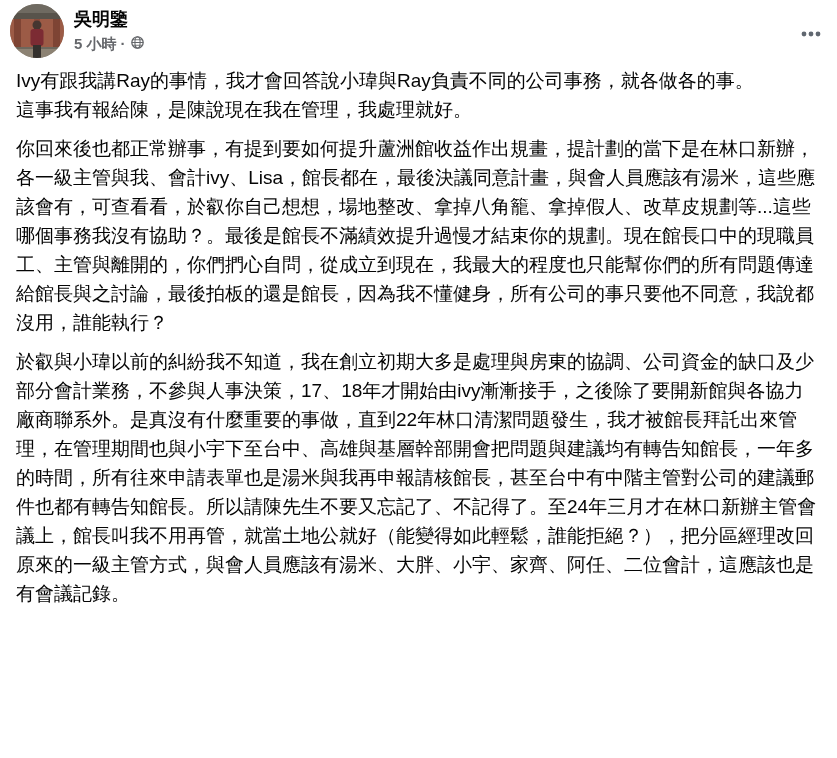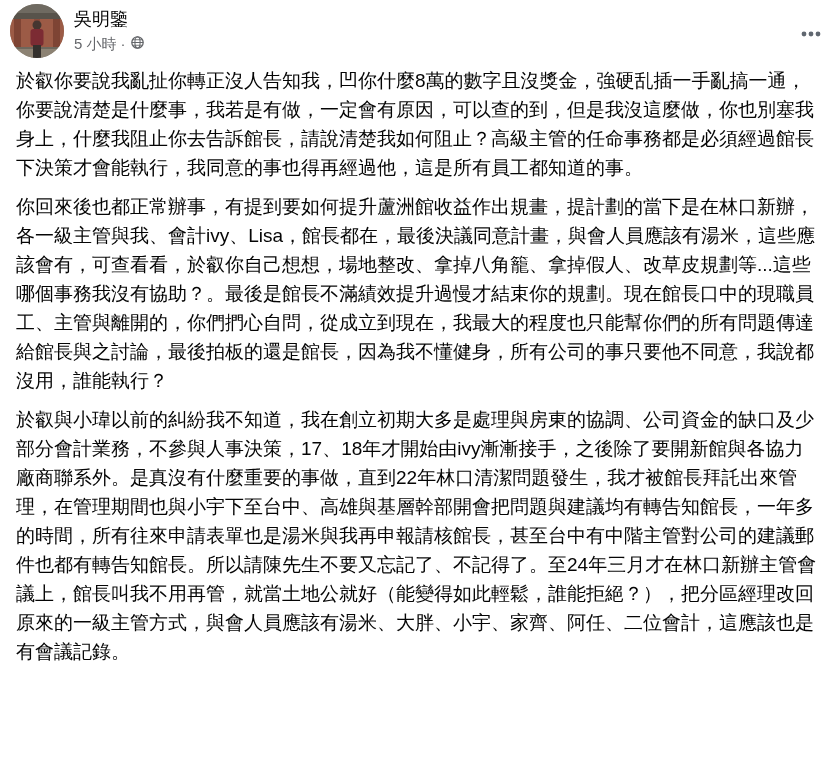--- a/index.html
+++ b/index.html
@@ -25,33 +25,34 @@
     cursor: pointer;
   }
   .header-info {
     margin-left: 10px;
     padding-top: 3px;
     display: flex;
     flex-direction: column;
   }
   .author-name {
     font-size: 18px;
-    font-weight: 400;
+    font-weight: 700;
     color: #050505;
     line-height: 24px;
     cursor: pointer;
   }
   .meta-row {
     display: flex;
     align-items: center;
     gap: 4px;
     margin-top: 3px;
     font-size: 15px;
     color: #65676B;
     line-height: 19px;
+    font-weight: bold;
   }
   .meta-dot { color: #65676B; }
   .globe-icon { display: inline-block; margin-left: 1px; }
   .more-button {
     margin-left: auto;
     margin-top: 18px;
     width: 36px; height: 24px;
     display: flex;
     align-items: center;
     justify-content: flex-end;
@@ -117,19 +118,20 @@
     <button class="more-button" aria-label="more options">
       <svg width="20" height="6" viewBox="0 0 20 6">
         <circle cx="3" cy="3" r="2.4" fill="#606770"></circle>
         <circle cx="10" cy="3" r="2.4" fill="#606770"></circle>
         <circle cx="17" cy="3" r="2.4" fill="#606770"></circle>
       </svg>
     </button>
   </div>
 
   <div class="post-body">
-    <p>於叡你要說我亂扯你轉正沒人告知我，凹你什麼8萬的數字且沒獎金，強硬乱插一手亂搞一通，你要說清楚是什麼事，我若是有做，一定會有原因，可以查的到，但是我沒這麼做，你也別塞我身上，什麼我阻止你去告訴館長，請說清楚我如何阻止？高級主管的任命事務都是必須經過館長下決策才會能執行，我同意的事也得再經過他，這是所有員工都知道的事。</p>
+    <p>Ivy有跟我講Ray的事情，我才會回答說小瑋與Ray負責不同的公司事務，就各做各的事。
+這事我有報給陳，是陳說現在我在管理，我處理就好。</p>
     <p>你回來後也都正常辦事，有提到要如何提升蘆洲館收益作出規畫，提計劃的當下是在林口新辦，各一級主管與我、會計ivy、Lisa，館長都在，最後決議同意計畫，與會人員應該有湯米，這些應該會有，可查看看，於叡你自己想想，場地整改、拿掉八角籠、拿掉假人、改草皮規劃等...這些哪個事務我沒有協助？。最後是館長不滿績效提升過慢才結束你的規劃。現在館長口中的現職員工、主管與離開的，你們捫心自問，從成立到現在，我最大的程度也只能幫你們的所有問題傳達給館長與之討論，最後拍板的還是館長，因為我不懂健身，所有公司的事只要他不同意，我說都沒用，誰能執行？</p>
     <p>於叡與小瑋以前的糾紛我不知道，我在創立初期大多是處理與房東的協調、公司資金的缺口及少部分會計業務，不參與人事決策，17、18年才開始由ivy漸漸接手，之後除了要開新館與各協力廠商聯系外。是真沒有什麼重要的事做，直到22年林口清潔問題發生，我才被館長拜託出來管理，在管理期間也與小宇下至台中、高雄與基層幹部開會把問題與建議均有轉告知館長，一年多的時間，所有往來申請表單也是湯米與我再申報請核館長，甚至台中有中階主管對公司的建議郵件也都有轉告知館長。所以請陳先生不要又忘記了、不記得了。至24年三月才在林口新辦主管會議上，館長叫我不用再管，就當土地公就好（能變得如此輕鬆，誰能拒絕？），把分區經理改回原來的一級主管方式，與會人員應該有湯米、大胖、小宇、家齊、阿任、二位會計，這應該也是有會議記錄。</p>
 
   </div>
 
 </div>
 
 </body></html>

